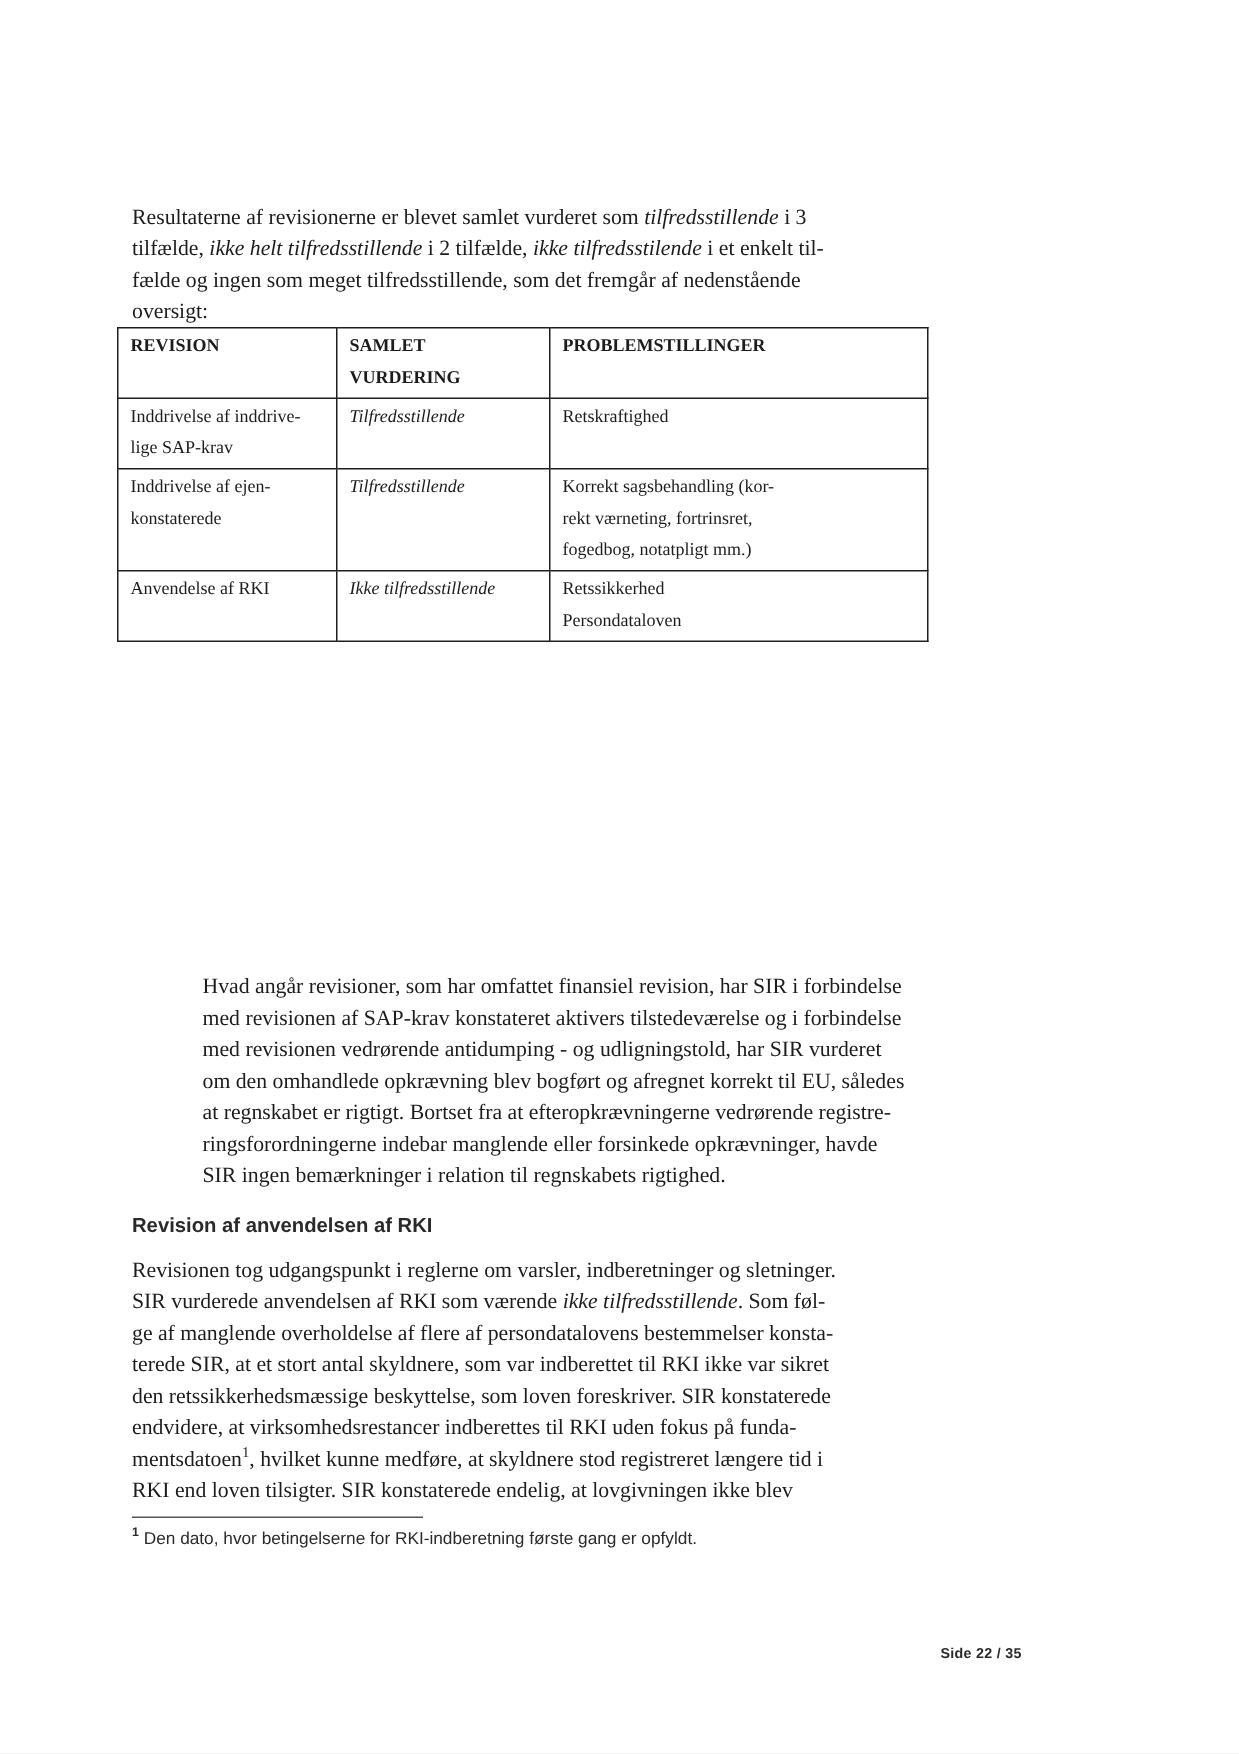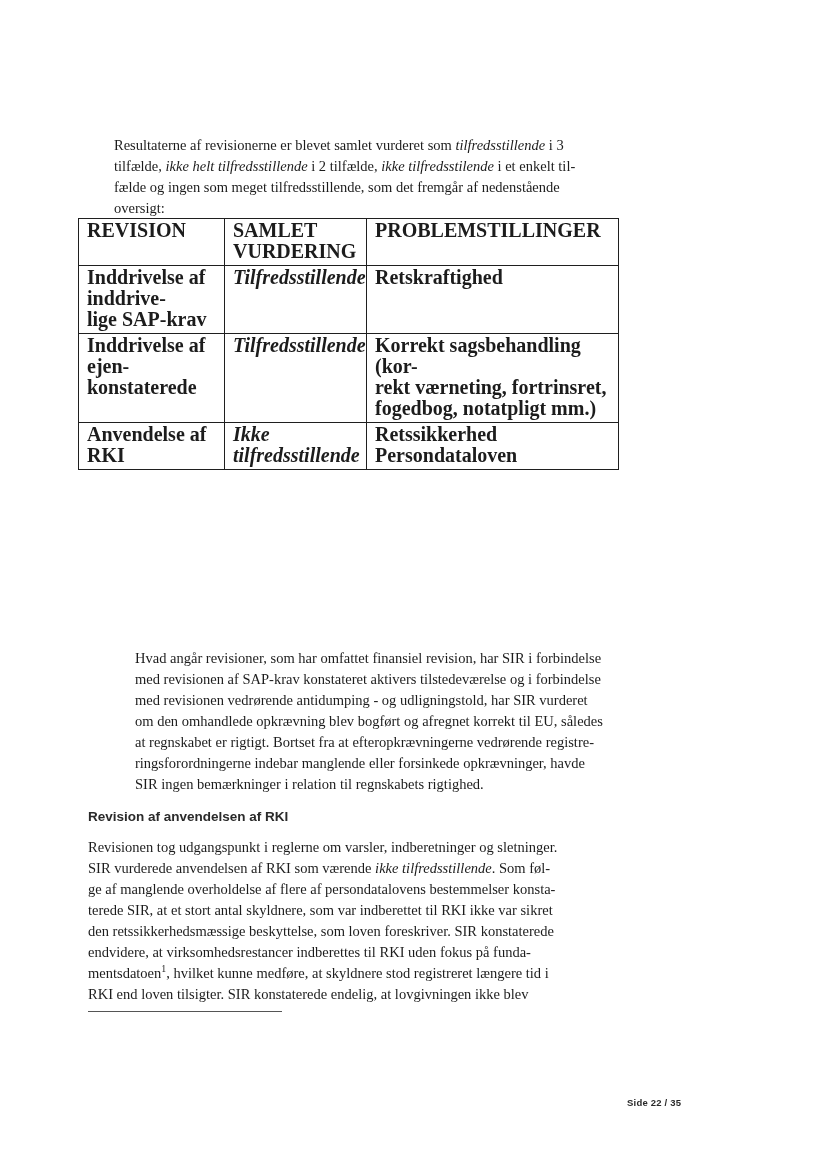--- a/index.html
+++ b/index.html
@@ -18,44 +18,44 @@
     left: 88px;
     width: 545px;
     font-size: 14.5px;
     line-height: 21px;
     white-space: pre-line;
   }
   .rich { white-space: pre-line; }
   .rich i { font-style: italic; }
   .rich sup { font-size: 0.68em; line-height: 0; }
 
-  #intro-paragraph { top: 120px; margin-left: 26px; }
+  #intro-paragraph { top: 120px; }
   #paragraph-financial { top: 633px; margin-left: 47px; }
   #paragraph-rki { top: 822px; }
 
   table.assessment {
     position: absolute;
     left: 78px;
     top: 218px;
     width: 540px;
     border-collapse: collapse;
     table-layout: fixed;
-    font-size: 20px;
+    font-size: 12px;
     line-height: 21px;
   }
   table.assessment col.c1 { width: 146px; }
   table.assessment col.c2 { width: 142px; }
   table.assessment col.c3 { width: 252px; }
   table.assessment th, table.assessment td {
     border: 1.4px solid #1f1f1f;
     vertical-align: top;
     text-align: left;
     padding: 1px 6px 3px 8px;
     white-space: pre-line;
-    font-weight: bold;
+    font-weight: normal;
   }
   table.assessment th { font-weight: bold; }
   table.assessment td.vurdering { font-style: italic; }
 
   #heading-rki {
     position: absolute;
     left: 88px;
     top: 798px;
     font-family: "Liberation Sans", sans-serif;
     font-weight: bold;
@@ -154,16 +154,19 @@
 SIR vurderede anvendelsen af RKI som værende </span><i>ikke tilfredsstillende</i><span>. Som føl-
 ge af manglende overholdelse af flere af persondatalovens bestemmelser konsta-
 terede SIR, at et stort antal skyldnere, som var indberettet til RKI ikke var sikret
 den retssikkerhedsmæssige beskyttelse, som loven foreskriver. SIR konstaterede
 endvidere, at virksomhedsrestancer indberettes til RKI uden fokus på funda-
 mentsdatoen</span><sup>1</sup><span>, hvilket kunne medføre, at skyldnere stod registreret længere tid i
 RKI end loven tilsigter. SIR konstaterede endelig, at lovgivningen ikke blev</span></p>
 
   <div id="footnote-rule"></div>
 
+  <div id="footnote">
+    <sup>1</sup><span> Den dato, hvor betingelserne for RKI-indberetning første gang er opfyldt.</span>
+  </div>
 
   <div id="page-number">Side 22 / 35</div>
 
 </div>
 
 </body></html>

